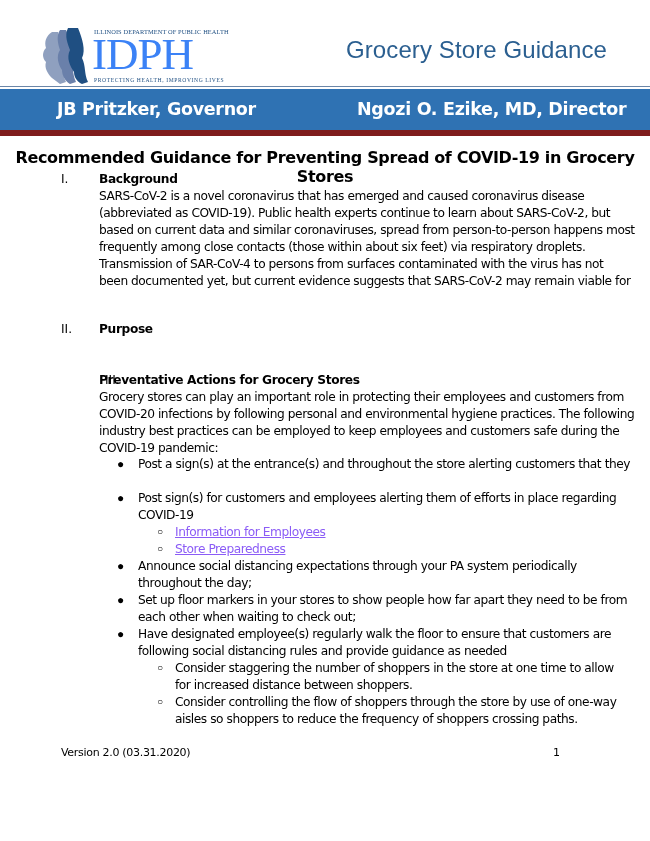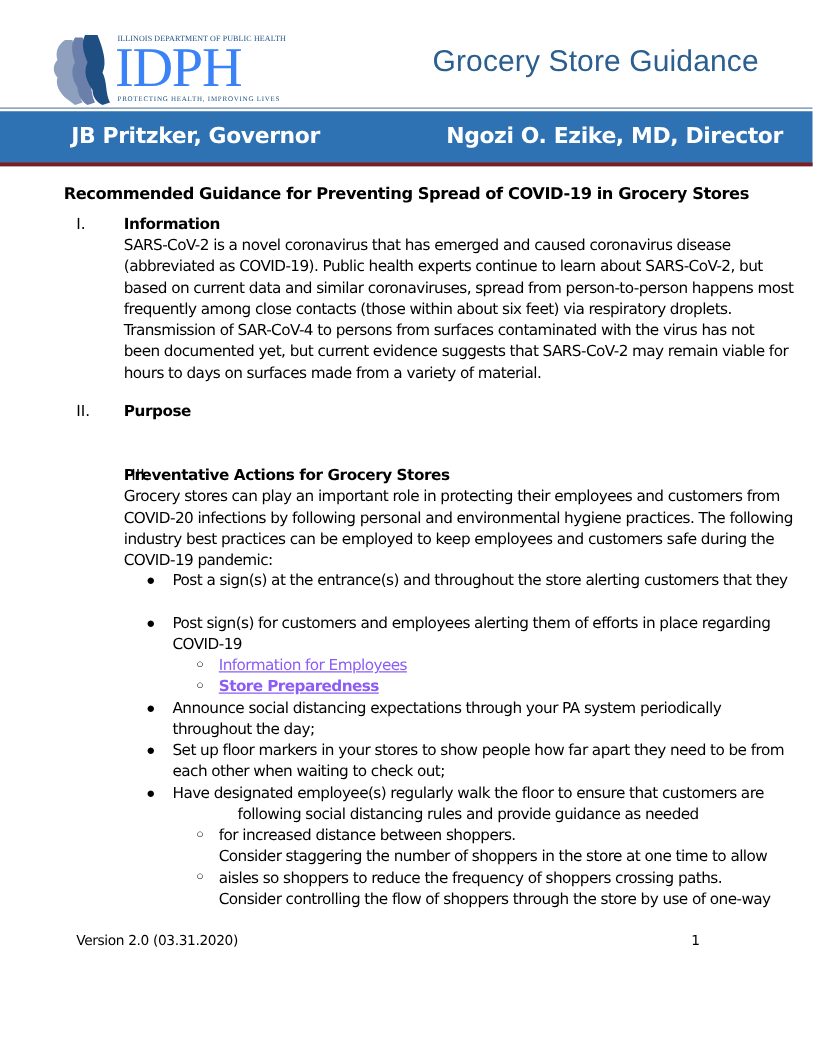--- a/index.html
+++ b/index.html
@@ -7,29 +7,29 @@
          font-family: "Liberation Sans", sans-serif; color: #000; }
   .page { position: absolute; left: 0; top: 0; width: 650px; height: 841px; }
 
   
   .logo { position: absolute; left: 38px; top: 28px; width: 190px; height: 58px; }
   .logo svg { display: block; }
   .doc-title { position: absolute; left: 346px; top: 36px; font-size: 24px;
                color: #2b5f90; font-family: "Liberation Sans", sans-serif; letter-spacing: 0.1px; }
   .header-rule { position: absolute; left: 0; top: 86px; width: 650px; height: 1px; background: #6b86a8; }
   .band { position: absolute; left: 0; top: 89px; width: 650px; height: 41px; background: #2f72b3;
-          border-bottom: 3px solid #7f1d1d; }
+          border-bottom: 6px solid #7f1d1d; }
   .band-left, .band-right { position: absolute; top: 10px; color: #fff; font-weight: bold;
           font-size: 17.5px; font-family: "DejaVu Sans", sans-serif; letter-spacing: -0.3px; }
   .band-left { left: 57px; }
   .band-right { left: 357px; }
 
   
   .doc-heading { position: absolute; top: 148px; left: 0; width: 650px; text-align: center;
-                 font-weight: bold; font-size: 13px; font-family: "DejaVu Sans", sans-serif; letter-spacing: -0.35px; }
+                 font-weight: bold; font-size: 16px; font-family: "DejaVu Sans", sans-serif; letter-spacing: -0.35px; }
   .numeral { position: absolute; left: 61px; font-size: 12.2px; font-family: "DejaVu Sans", sans-serif; }
   .sec-title { position: absolute; left: 99px; font-weight: bold; font-size: 12.2px;
                font-family: "DejaVu Sans", sans-serif; letter-spacing: -0.35px; }
   .para { position: absolute; left: 99px; width: 510px; font-size: 12.2px; line-height: 17px;
           font-family: "DejaVu Sans", sans-serif; letter-spacing: -0.45px; }
   .line { white-space: nowrap; display: block; }
 
   .bullet-list { position: absolute; left: 0; width: 650px; }
   .bl-dot { position: absolute; left: 117px; font-size: 12px; }
   .bl-text { position: absolute; left: 138px; font-size: 12.2px; line-height: 17px;
@@ -64,29 +64,28 @@
   <div class="header-rule"></div>
 
   <div class="band">
     <div class="band-left">JB Pritzker, Governor</div>
     <div class="band-right">Ngozi O. Ezike, MD, Director</div>
   </div>
 
   <div class="doc-heading">Recommended Guidance for Preventing Spread of COVID-19 in Grocery Stores</div>
 
   <div class="numeral" style="top:172px;">I.</div>
-  <div class="sec-title" style="top:172px;">Information</div>
+  <div class="sec-title" style="top:172px;">Background</div>
   <div class="para" style="top:188px;">
     <span class="line">SARS-CoV-2 is a novel coronavirus that has emerged and caused coronavirus disease</span>
     <span class="line">(abbreviated as COVID-19).  Public health experts continue to learn about SARS-CoV-2, but</span>
     <span class="line">based on current data and similar coronaviruses, spread from person-to-person happens most</span>
     <span class="line">frequently among close contacts (those within about six feet) via respiratory droplets.</span>
     <span class="line">Transmission of SAR-CoV-4 to persons from surfaces contaminated with the virus has not</span>
     <span class="line">been documented yet, but current evidence suggests that SARS-CoV-2 may remain viable for</span>
-    <span class="line">hours to days on surfaces made from a variety of material.</span>
   </div>
 
   <div class="numeral" style="top:322px;">II.</div>
   <div class="sec-title" style="top:322px;">Purpose</div>
 
   <div class="numeral" style="top:373px;margin-left:44px;">III.</div>
   <div class="sec-title" style="top:373px;">Preventative Actions for Grocery Stores</div>
   <div class="para" style="top:389px;">
     <span class="line">Grocery stores can play an important role in protecting their employees and customers from</span>
     <span class="line">COVID-20 infections by following personal and environmental hygiene practices. The following</span>
@@ -104,48 +103,48 @@
     <div class="bl-dot" style="top:491px;">●</div>
     <div class="bl-text" style="top:490px;">
       <span class="line">Post sign(s) for customers and employees alerting them of efforts in place regarding</span>
       <span class="line">COVID-19</span>
     </div>
     <div class="sub-dot" style="top:526px;">○</div>
     <div class="sub-text" style="top:524px;">
       <span class="link">Information for Employees</span>
     </div>
     <div class="sub-dot" style="top:543px;">○</div>
-    <div class="sub-text" style="top:541px;font-weight:bold;">
+    <div class="sub-text" style="top:541px;">
       <span class="link">Store Preparedness</span>
     </div>
 
     <div class="bl-dot" style="top:559px;">●</div>
     <div class="bl-text" style="top:558px;">
       <span class="line">Announce social distancing expectations through your PA system periodically</span>
       <span class="line">throughout the day;</span>
     </div>
 
     <div class="bl-dot" style="top:593px;">●</div>
     <div class="bl-text" style="top:592px;">
       <span class="line">Set up floor markers in your stores to show people how far apart they need to be from</span>
       <span class="line">each other when waiting to check out;</span>
     </div>
 
     <div class="bl-dot" style="top:627px;">●</div>
-    <div class="bl-text" style="top:626px;text-align:center;">
+    <div class="bl-text" style="top:626px;">
       <span class="line">Have designated employee(s) regularly walk the floor to ensure that customers are</span>
       <span class="line">following social distancing rules and provide guidance as needed</span>
     </div>
     <div class="sub-dot" style="top:662px;">○</div>
     <div class="sub-text" style="top:660px;">
+      <span class="line">Consider staggering the number of shoppers in the store at one time to allow</span>
       <span class="line">for increased distance between shoppers.</span>
-      <span class="line">Consider staggering the number of shoppers in the store at one time to allow</span>
     </div>
     <div class="sub-dot" style="top:696px;">○</div>
     <div class="sub-text" style="top:694px;">
+      <span class="line">Consider controlling the flow of shoppers through the store by use of one-way</span>
       <span class="line">aisles so shoppers to reduce the frequency of shoppers crossing paths.</span>
-      <span class="line">Consider controlling the flow of shoppers through the store by use of one-way</span>
     </div>
   </div>
 
   <div class="footer-left">Version 2.0 (03.31.2020)</div>
   <div class="footer-right">1</div>
 </div>
 
 </body></html>

